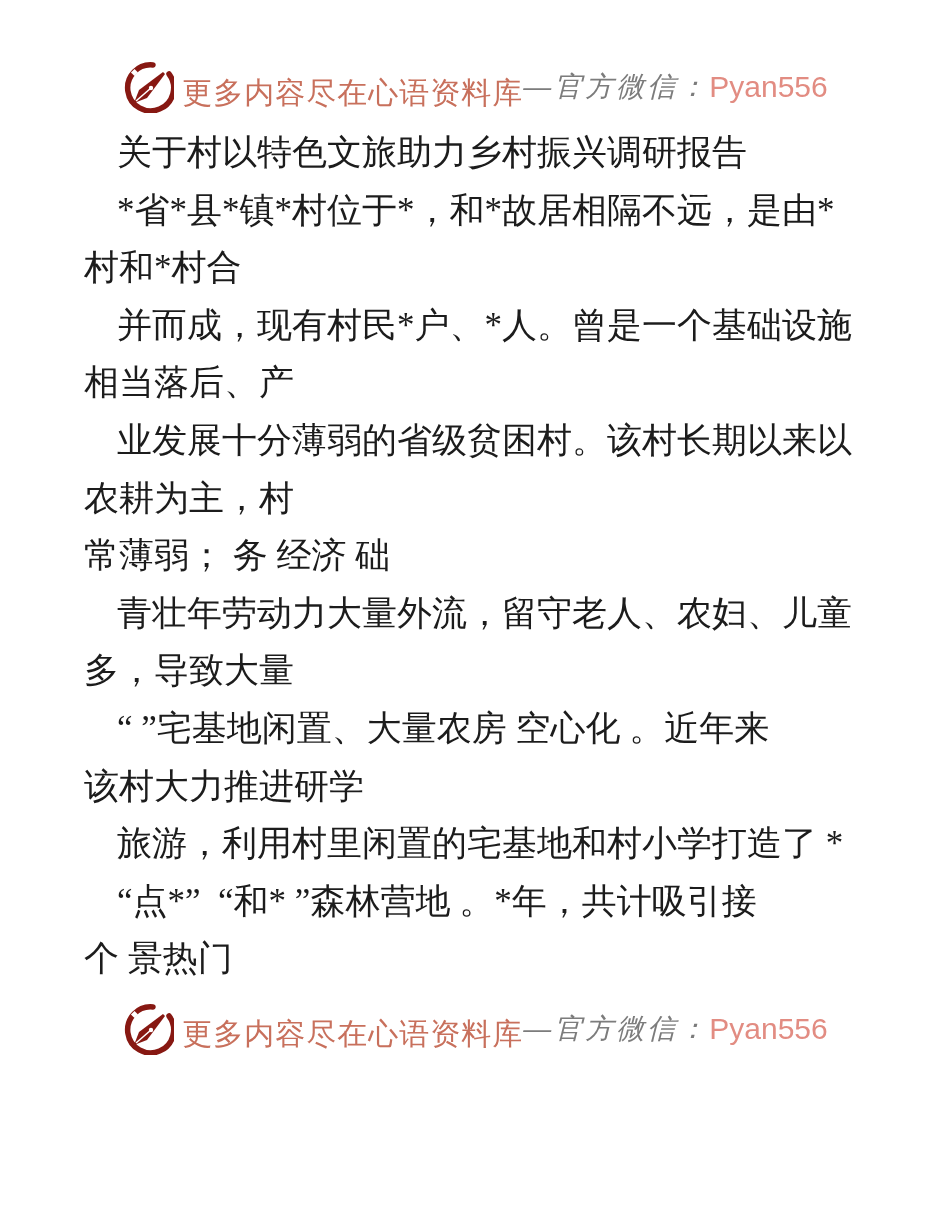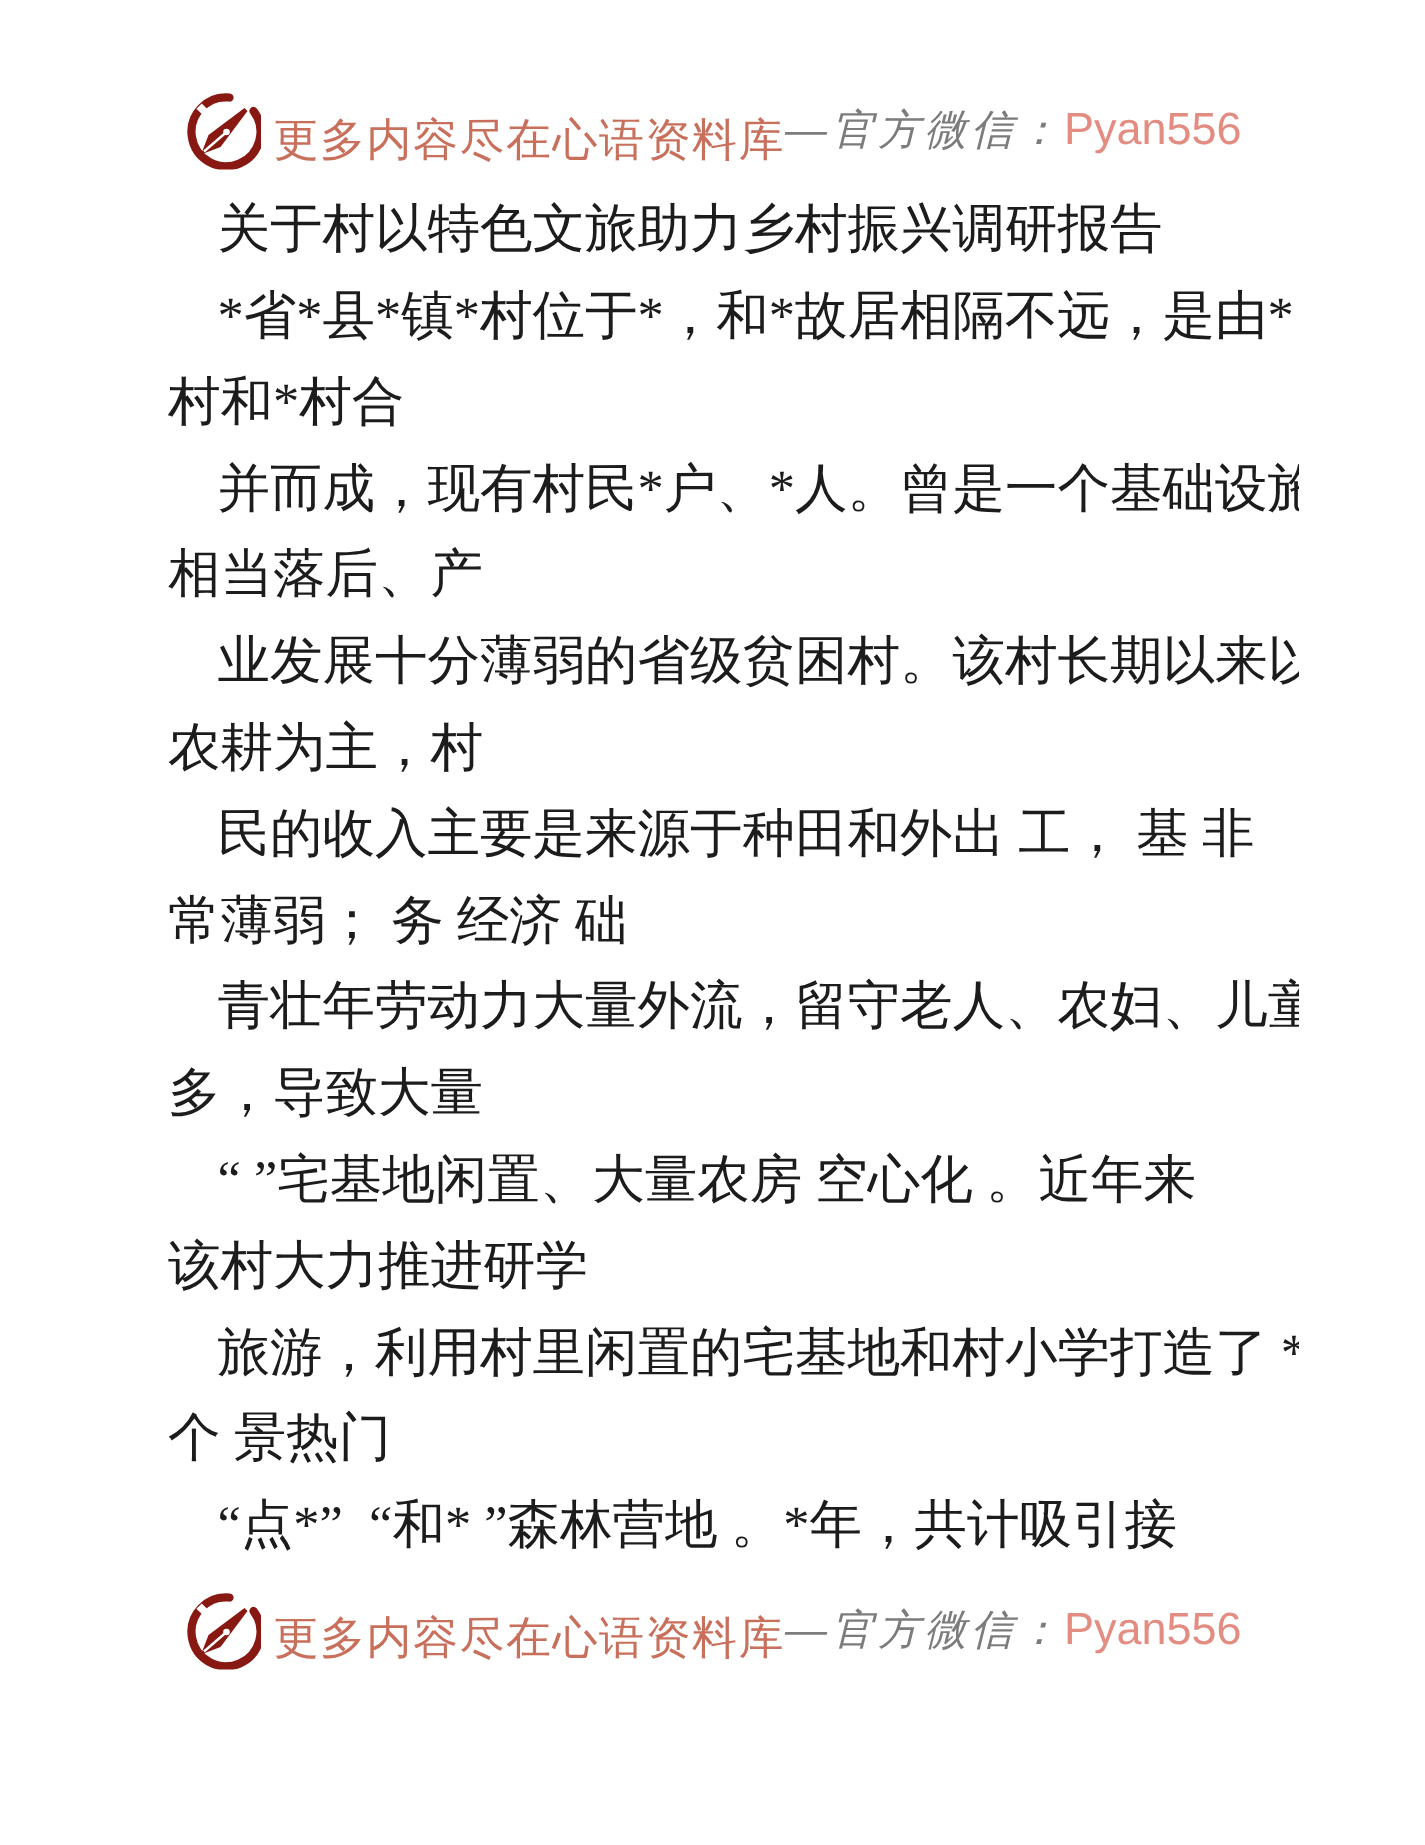--- a/index.html
+++ b/index.html
@@ -50,21 +50,20 @@
     font-size: 30px;
     font-family: "Liberation Sans", sans-serif;
     margin-left: 0;
   }
   .doc {
     padding: 10px 84px 0 84px;
     font-size: 35px;
     line-height: 57.6px;
     color: #1c1c1c;
     overflow: hidden;
-    margin-left: 28px;
   }
   .line {
     white-space: pre;
     overflow: hidden;
   }
   .line.indent { padding-left: 33px; }
 </style>
 </head>
 <body>
 
@@ -86,29 +85,28 @@
   </div>
 
   <div class="doc">
     <div class="line indent">关于村以特色文旅助力乡村振兴调研报告</div>
     <div class="line indent">*省*县*镇*村位于*，和*故居相隔不远，是由*</div>
     <div class="line">村和*村合</div>
     <div class="line indent">并而成，现有村民*户、*人。曾是一个基础设施</div>
     <div class="line">相当落后、产</div>
     <div class="line indent">业发展十分薄弱的省级贫困村。该村长期以来以</div>
     <div class="line">农耕为主，村</div>
-    <div class="line indent">民的收入主要是来源于种田和外出 工， 基 非</div>
     <div class="line">常薄弱； 务 经济 础</div>
     <div class="line indent">青壮年劳动力大量外流，留守老人、农妇、儿童</div>
     <div class="line">多，导致大量</div>
     <div class="line indent">“ ”宅基地闲置、大量农房 空心化 。近年来</div>
     <div class="line">该村大力推进研学</div>
     <div class="line indent">旅游，利用村里闲置的宅基地和村小学打造了 *</div>
+    <div class="line indent">“点*”  “和* ”森林营地 。*年，共计吸引接</div>
     <div class="line">个 景热门</div>
-    <div class="line indent">“点*”  “和* ”森林营地 。*年，共计吸引接</div>
   </div>
 
   <div class="watermark footer">
     <span class="wm-logo">
       <svg width="52" height="52" viewBox="0 0 52 52" xmlns="http://www.w3.org/2000/svg">
         <path d="M31 4 A23 23 0 1 0 47 13" fill="none" stroke="#871812" stroke-width="5.5" stroke-linecap="round"></path>
         <path d="M41 11 L17 29 L12 42 L25 37 L43 13 Z" fill="#871812"></path>
         <line x1="14" y1="40" x2="29" y2="27" stroke="#ffffff" stroke-width="1.6"></line>
         <circle cx="29" cy="27" r="2.2" fill="#ffffff"></circle>
         <rect x="10" y="9" width="5" height="5" fill="#ffffff" transform="rotate(45 12.5 11.5)"></rect>

